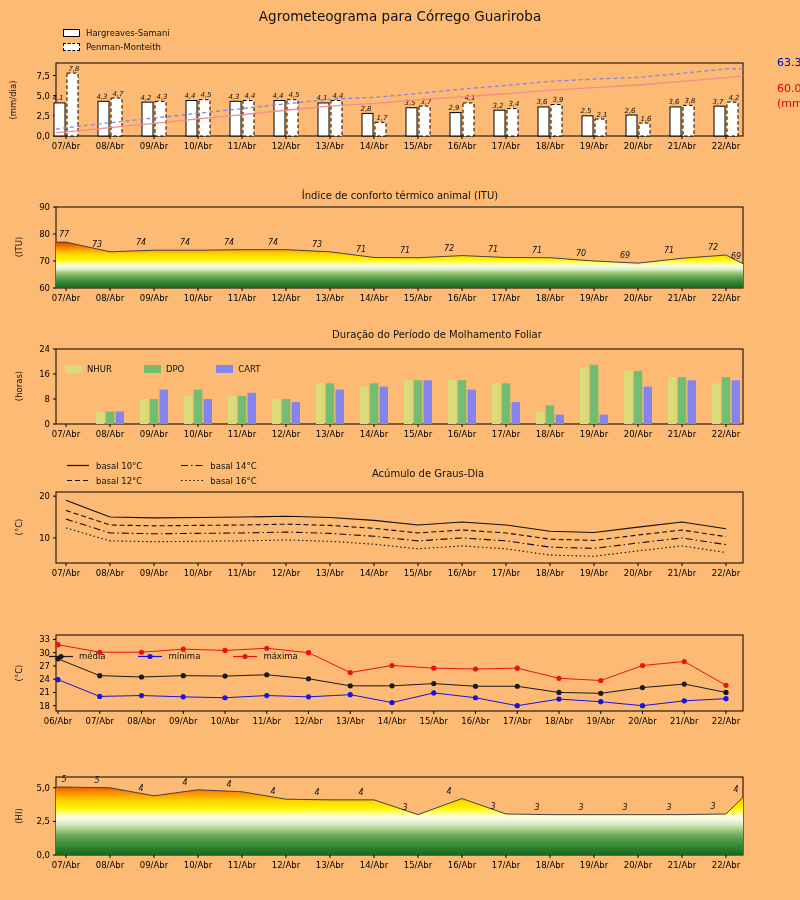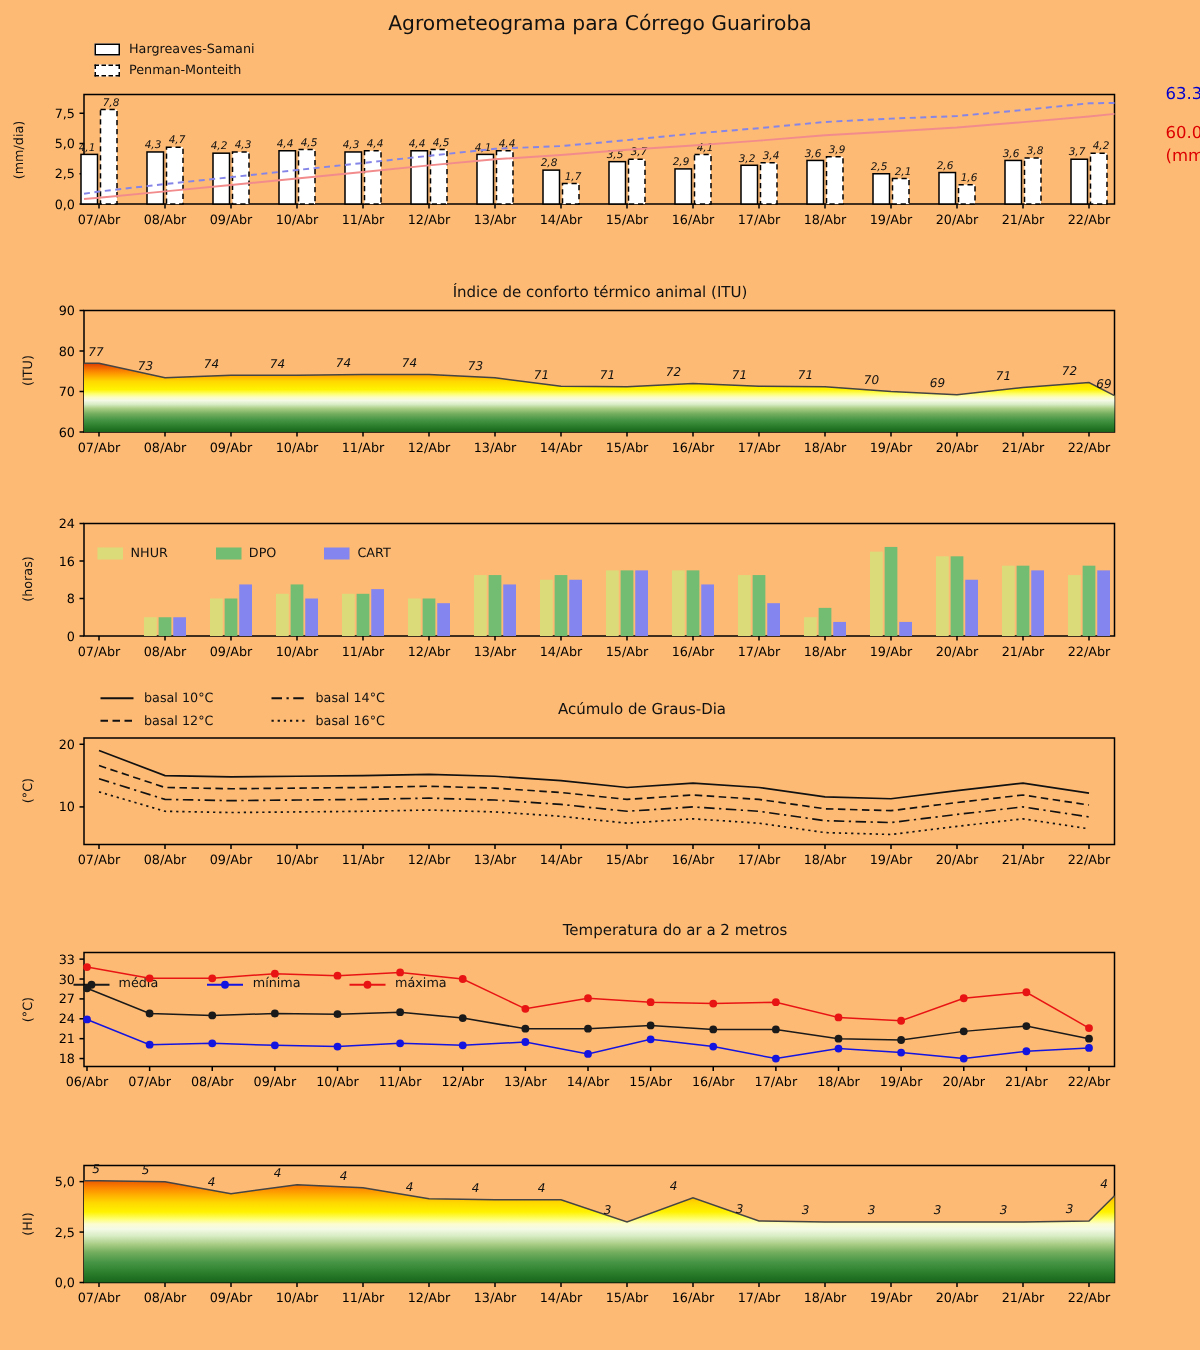--- a/index.html
+++ b/index.html
@@ -54,20 +54,21 @@
     </span>
     <span class="item">
       <span class="cswatch" style="background:#72bd72;"></span>
       <span>DPO</span>
     </span>
     <span class="item">
       <span class="cswatch" style="background:#8585f0;"></span>
       <span>CART</span>
     </span>
   </div>
+  <div class="ctitle" style="left:137px;top:329px;width:600px;">Duração do Período de Molhamento Foliar</div>
   <div class="ylab" style="left:-25px;top:380px;">(horas)</div>
 
   <div class="legend grid2" style="left:66px;top:459px;">
     <span class="gitem">
       <svg width="24" height="9">
           <line x1="1" y1="4.5" x2="23" y2="4.5" stroke="#111" stroke-width="1.2"></line>
         </svg>
       <span>basal 10°C</span>
     </span>
     <span class="gitem">
@@ -108,21 +109,20 @@
       <span>mínima</span>
     </span>
     <span class="item">
       <svg width="26" height="9">
           <line x1="1" y1="4.5" x2="25" y2="4.5" stroke="#e81414" stroke-width="1.2"></line>
           <circle cx="13" cy="4.5" r="2.6" fill="#e81414"></circle>
         </svg>
       <span>máxima</span>
     </span>
   </div>
-  <div class="ctitle" style="left:150px;top:615px;width:600px;">Temperatura do ar a 2 metros</div>
   <div class="ylab" style="left:-25px;top:667px;">(°C)</div>
 
   <div class="ylab" style="left:-25px;top:810px;">(HI)</div>
 
   <svg id="plot" width="800" height="900" style="position:absolute;left:0;top:0;">
       <defs>
         <linearGradient id="grad1" x1="0" x2="0" y1="288" y2="239.4" gradientUnits="userSpaceOnUse">
           <stop offset="0" stop-color="#18651c"></stop>
           <stop offset="0.08333333333333333" stop-color="#2c7f2c"></stop>
           <stop offset="0.16666666666666666" stop-color="#469546"></stop>

